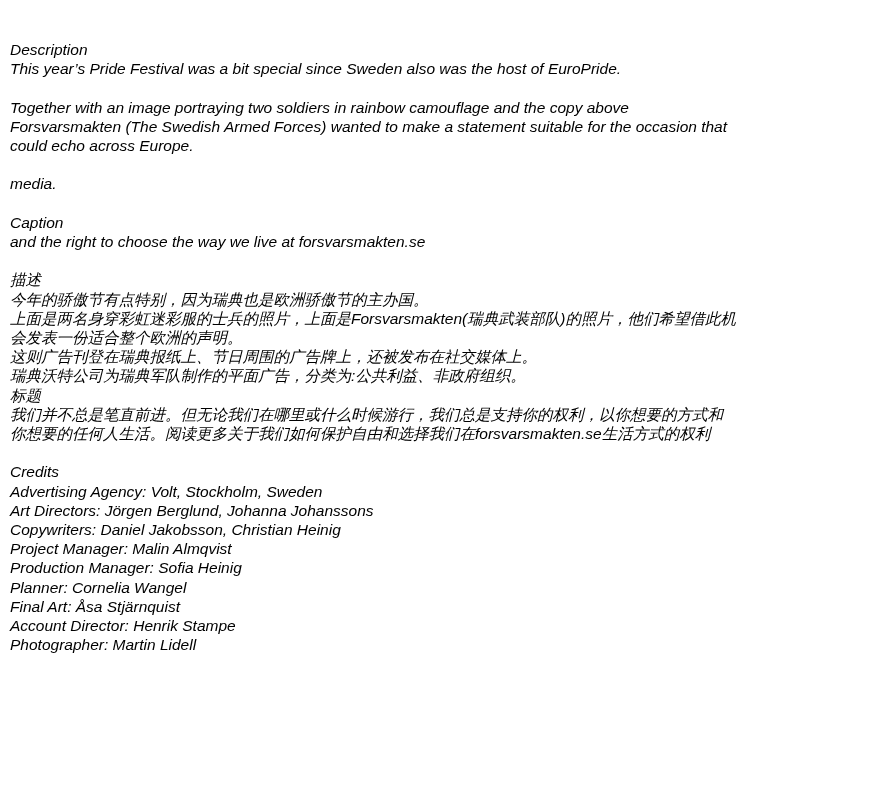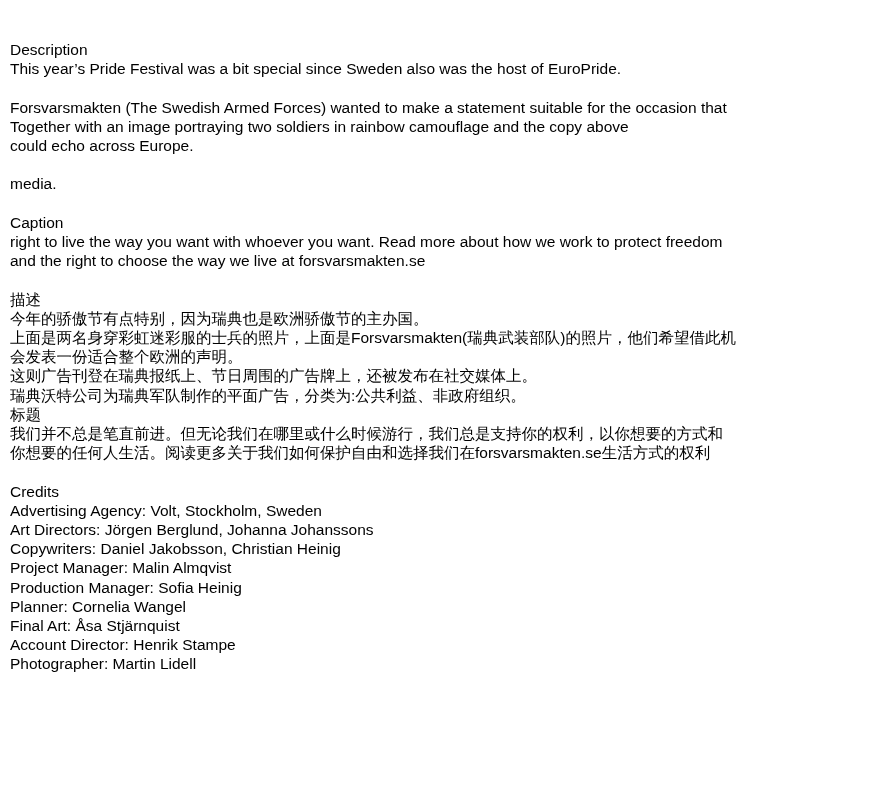--- a/index.html
+++ b/index.html
@@ -6,48 +6,47 @@
   body {
     width: 872px;
     height: 788px;
     background: #ffffff;
     color: #000000;
     font-family: "Liberation Sans", "DejaVu Sans", sans-serif;
     font-size: 15.5px;
     line-height: 19.2px;
     overflow: hidden;
   }
-  .doc { padding: 40px 10px 0 10px; }
+  .doc { padding: 40px 10px 0 10px; font-style: italic; }
   .block { margin: 0 0 19.2px 0; }
   .line { white-space: nowrap; min-height: 19.2px; }
 </style>
 </head>
 <body>
 
 <div class="doc">
 
   <div class="block">
     <div class="line">Description</div>
     <div class="line">This year’s Pride Festival was a bit special since Sweden also was the host of EuroPride.</div>
   </div>
 
   <div class="block">
+    <div class="line">Together with an image portraying two soldiers in rainbow camouflage and the copy above</div>
     <div class="line">Forsvarsmakten (The Swedish Armed Forces) wanted to make a statement suitable for the occasion that</div>
-    <div class="line">Together with an image portraying two soldiers in rainbow camouflage and the copy above</div>
     <div class="line">could echo across Europe.</div>
   </div>
 
   <div class="block">
     <div class="line">media.</div>
   </div>
 
 
   <div class="block">
     <div class="line">Caption</div>
-    <div class="line">right to live the way you want with whoever you want. Read more about how we work to protect freedom</div>
     <div class="line">and the right to choose the way we live at forsvarsmakten.se</div>
   </div>
 
   <div class="block">
     <div class="line">描述</div>
     <div class="line">今年的骄傲节有点特别，因为瑞典也是欧洲骄傲节的主办国。</div>
     <div class="line">上面是两名身穿彩虹迷彩服的士兵的照片，上面是Forsvarsmakten(瑞典武装部队)的照片，他们希望借此机</div>
     <div class="line">会发表一份适合整个欧洲的声明。</div>
     <div class="line">这则广告刊登在瑞典报纸上、节日周围的广告牌上，还被发布在社交媒体上。</div>
     <div class="line">瑞典沃特公司为瑞典军队制作的平面广告，分类为:公共利益、非政府组织。</div>

